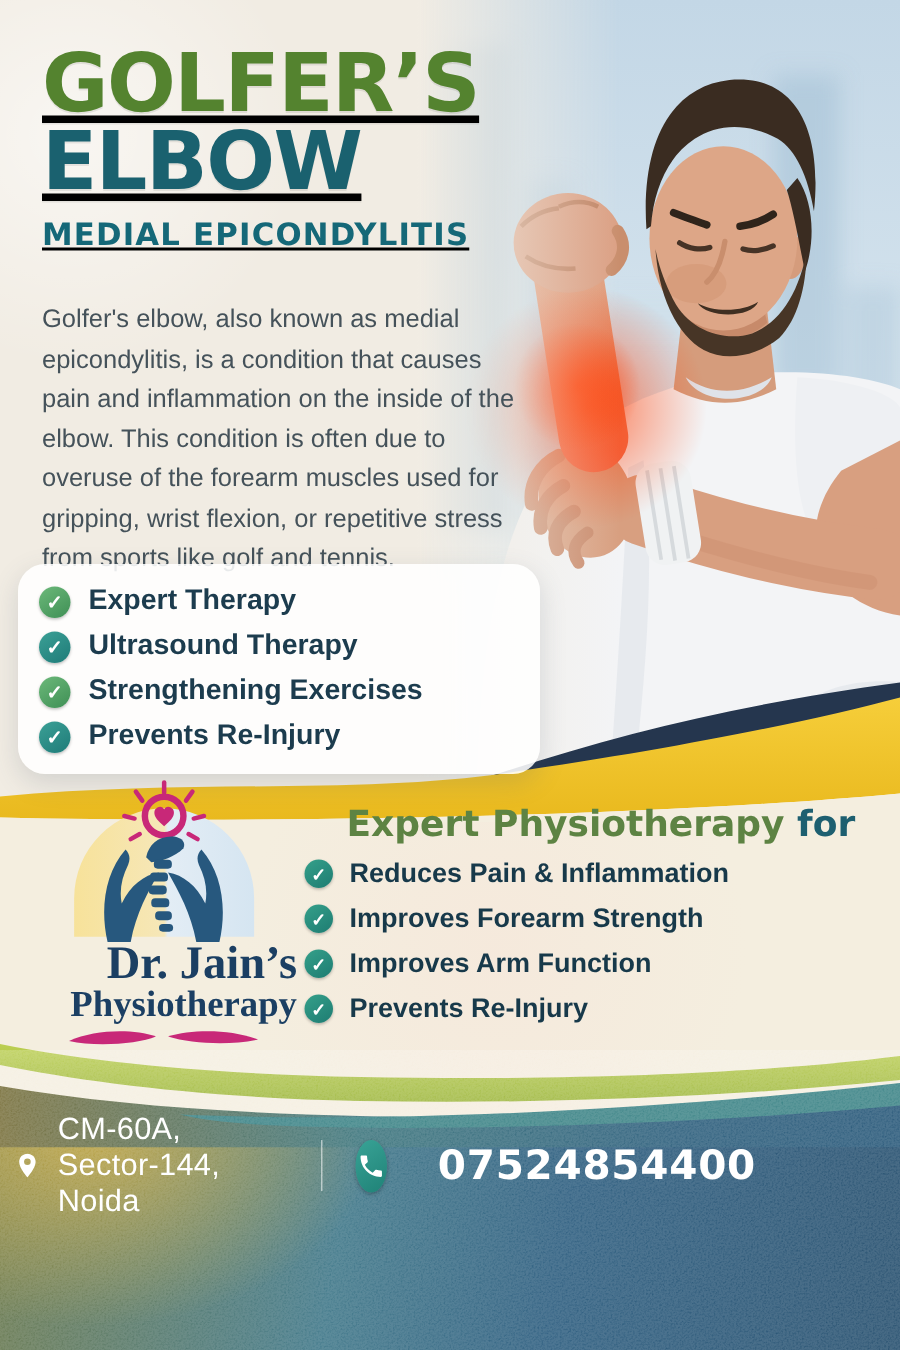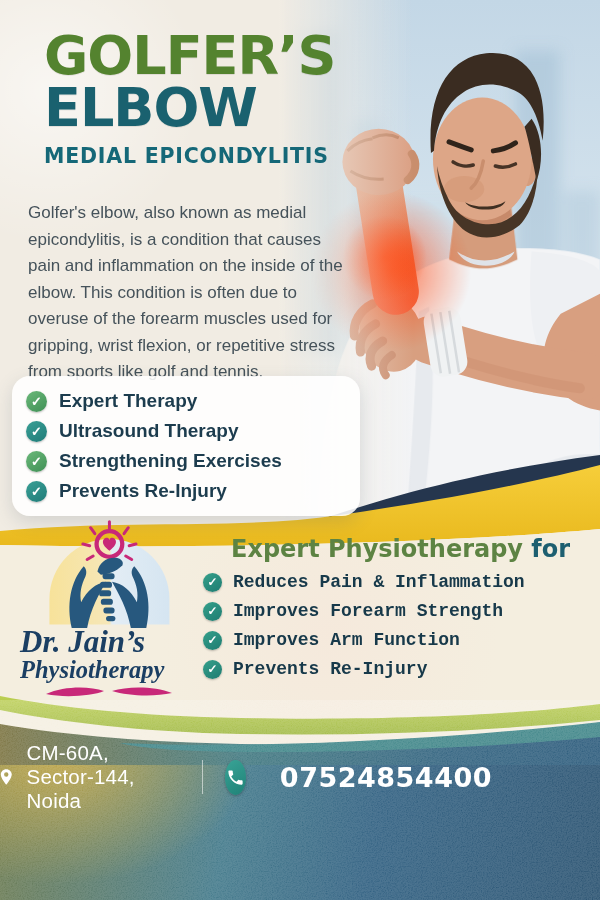--- a/index.html
+++ b/index.html
@@ -12,21 +12,21 @@
     font-family:"Liberation Sans", sans-serif;
   }
   .abs{position:absolute;}
 
   
   .photo{left:278px;top:0;width:322px;height:518px;z-index:1;}
   .photo-fade{left:278px;top:0;width:322px;height:518px;z-index:2;
     background:linear-gradient(90deg,#f1ece3 0%,rgba(241,236,227,.78) 9%,rgba(241,236,227,0) 42%);}
 
   
-  .header{left:44px;top:30px;z-index:5;}
+  .header{left:28px;top:30px;z-index:5;text-decoration:underline;}
   .t1{font-family:"DejaVu Sans",sans-serif;font-weight:bold;font-size:54px;line-height:.96;
       letter-spacing:-1px;color:#54832f;text-shadow:0 1px 0 rgba(0,0,0,.08);}
   .t2{font-family:"DejaVu Sans",sans-serif;font-weight:bold;font-size:54px;line-height:.96;
       letter-spacing:-1px;color:#1a616f;text-shadow:0 1px 0 rgba(0,0,0,.08);}
   .subtitle{margin-top:10px;font-family:"DejaVu Sans",sans-serif;font-weight:bold;
       font-size:20.5px;letter-spacing:.8px;color:#156878;}
 
   .intro{left:28px;top:200px;width:320px;z-index:5;font-size:17px;line-height:1.56;
       color:#45525a;}
 
@@ -47,48 +47,48 @@
 
   
   .waveA{left:0;top:435px;width:600px;height:115px;z-index:3;}
   .sectionB{left:0;top:548px;width:600px;height:212px;z-index:4;
       background:
         radial-gradient(circle 240px at 55% 40%, rgba(248,224,214,.35), rgba(248,224,214,0) 70%),
         #f4eedf;}
   .waveB{left:0;top:680px;width:600px;height:85px;z-index:8;}
 
   
-  .logo{left:20px;top:520px;width:178px;z-index:6;text-align:left;font-style:italic;}
+  .logo{left:20px;top:520px;width:178px;z-index:6;text-align:right;}
   .logo svg{display:block;margin:0 auto;}
   .logo-n1{font-family:"Liberation Serif",serif;font-weight:bold;font-size:31px;
       color:#1b3f63;line-height:1;margin-top:-2px;}
   .logo-n2{font-family:"Liberation Serif",serif;font-weight:bold;font-size:24.5px;
       color:#1b3f63;line-height:1.1;}
 
   
   .expert{left:203px;top:535px;width:390px;z-index:6;}
   .exp-h{font-family:"DejaVu Sans",sans-serif;font-weight:bold;font-size:24px;line-height:1.18;margin-left:28px;}
   .exp-green{color:#5d8343;}
   .exp-teal{color:#1d5f70;}
   .exp-list{margin-top:9px;}
   .exp-row{display:flex;align-items:center;gap:11px;margin-top:9px;}
   .exp-ic{width:19px;height:19px;border-radius:50%;flex:0 0 19px;
       display:flex;align-items:center;justify-content:center;color:#fff;
       font-size:12px;font-weight:bold;background:linear-gradient(145deg,#35a08a,#1e7c72);
       box-shadow:0 1px 2px rgba(0,0,0,.25);}
-  .exp-label{font-size:18px;font-weight:bold;color:#17394a;font-family:Liberation Mono, monospace;}
+  .exp-label{font-size:18px;font-weight:bold;color:#17394a;}
 
   
   .footer-bg{left:0;top:755px;width:600px;height:145px;z-index:7;
       background:
         radial-gradient(ellipse 280px 190px at 10% 0%, rgba(197,162,48,.9), rgba(197,162,48,0) 68%),
         linear-gradient(100deg,#5d6c3a 0%,#2e6b7e 38%,#1a4f74 62%,#123f61 100%);}
   .noise{left:0;top:700px;width:600px;height:200px;z-index:8;opacity:.22;pointer-events:none;}
   .footer-row{left:0;top:752px;width:492px;height:50px;z-index:9;
-      display:flex;align-items:center;justify-content:center;gap:14px;color:#fff;}
+      display:flex;align-items:center;justify-content:center;gap:14px;color:#fff;padding-left:12px;}
   .addr{font-size:20.5px;letter-spacing:.2px;}
   .fdiv{width:2px;height:34px;background:rgba(255,255,255,.55);margin:0 8px;}
   .ph-ic{width:35px;height:35px;border-radius:50%;background:linear-gradient(145deg,#39a396,#1f8277);
       display:flex;align-items:center;justify-content:center;box-shadow:0 1px 3px rgba(0,0,0,.3);}
   .ph-num{font-family:"DejaVu Sans",sans-serif;font-weight:bold;font-size:27px;letter-spacing:.5px;margin-left:20px;}
 </style>
 </head>
 <body>
 
 <div class="poster">

